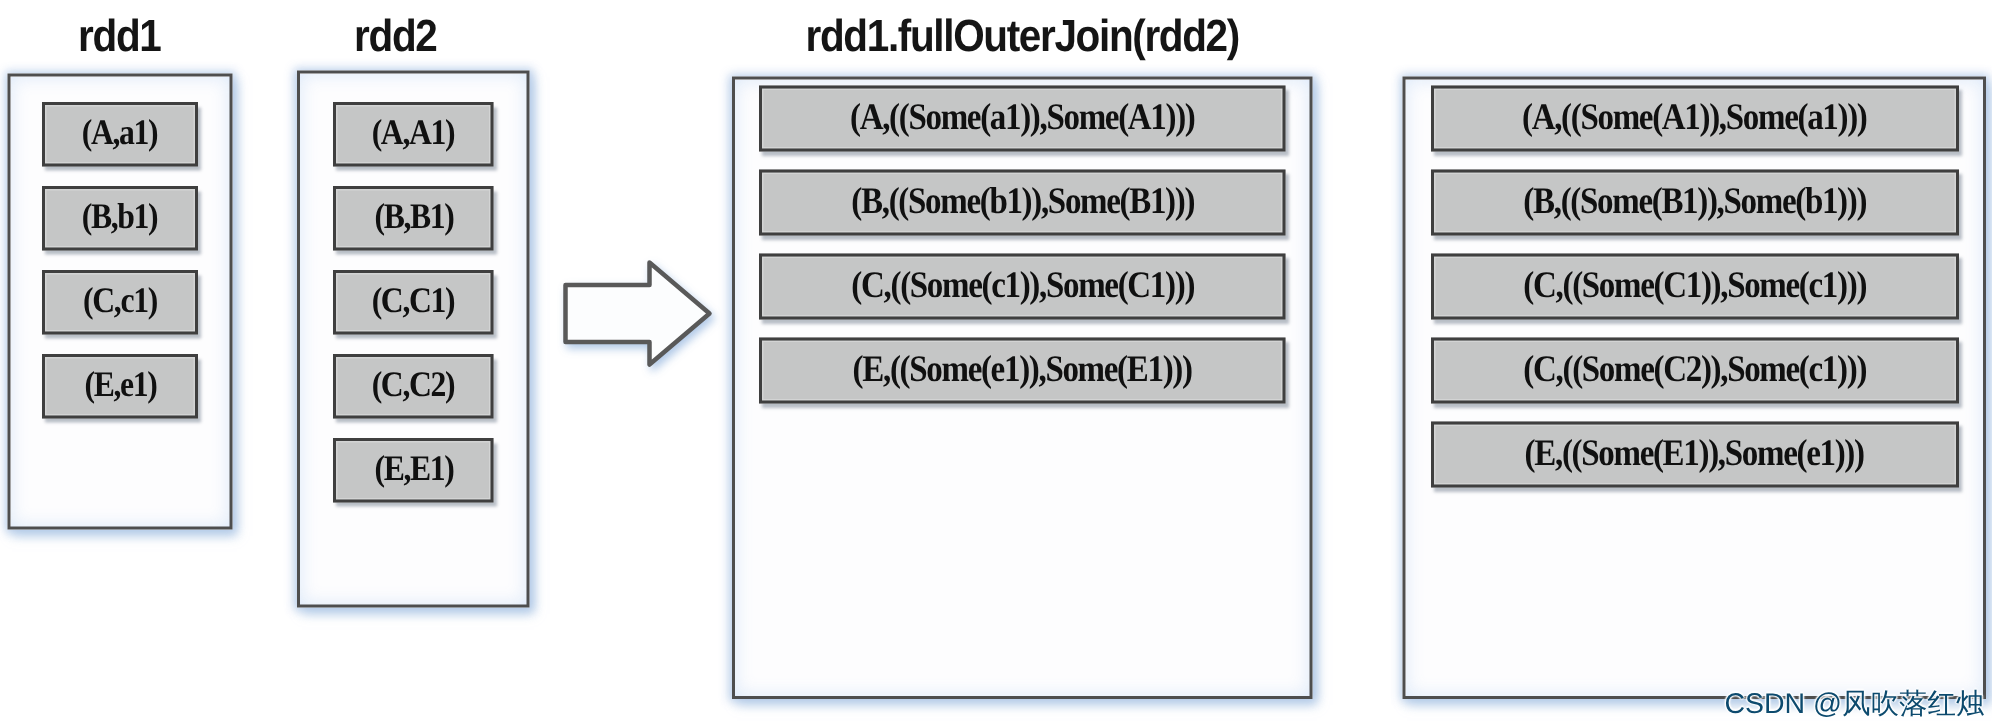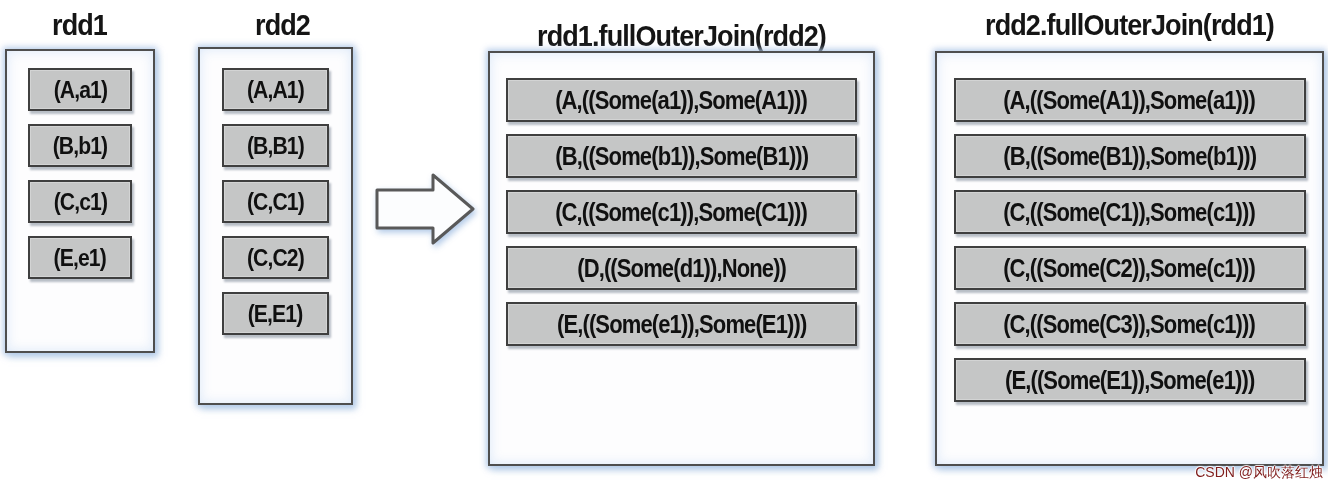--- a/index.html
+++ b/index.html
@@ -10,39 +10,39 @@
   .stage{position:absolute;inset:0;}
 
   
   .col-title{
     position:absolute;top:4px;height:42px;
     display:flex;align-items:center;justify-content:center;
     font-size:30px;font-weight:bold;color:#151515;
   }
   .col-title span{transform:scaleX(.9);transform-origin:center;letter-spacing:-1px;white-space:nowrap;}
   .t1{left:5px;width:150px;}
-  .t2{left:205px;width:155px;}
-  .t3{left:488px;width:387px;margin-top:11px;}
+  .t2{left:186px;width:155px;}
+  .t3{left:488px;width:387px;}
   .t4{left:935px;width:389px;}
 
   
   .panel{
     position:absolute;background:#fdfdfe;border:2px solid #4e4e4e;box-sizing:border-box;
     box-shadow:0 0 6px 2px rgba(176,200,232,.85),3px 4px 7px rgba(160,190,225,.65),
                inset 0 0 12px rgba(215,230,248,.9);
   }
   .p1{left:5px;top:49px;width:150px;height:304px;}
   .p2{left:198px;top:47px;width:155px;height:358px;}
   .p3{left:488px;top:51px;width:387px;height:415px;}
   .p4{left:935px;top:51px;width:389px;height:415px;}
 
-  .cells{display:flex;flex-direction:column;align-items:center;height:100%;box-sizing:border-box;}
+  .cells{display:flex;flex-direction:column;align-items:center;height:100%;box-sizing:border-box;font-family:Liberation Serif, serif;}
   .p1 .cells{padding-top:17px;gap:13px;}
   .p2 .cells{padding-top:19px;gap:13px;}
-  .p3 .cells,.p4 .cells{padding-top:25px;gap:12px;}
+  .p3 .cells,.p4 .cells{padding-top:4px;gap:12px;}
 
   
   .cell{
     background:#c5c6c6;border:2px solid #3f3f3f;box-sizing:border-box;flex:0 0 auto;
     display:flex;align-items:center;justify-content:center;
     font-weight:bold;color:#101010;
     box-shadow:2px 3px 2px rgba(80,95,115,.4),inset 0 0 0 1px rgba(255,255,255,.25);
   }
   .cell span{transform:scaleX(.88);transform-origin:center;white-space:nowrap;letter-spacing:-1px;}
   .p1 .cell{width:104px;height:43px;font-size:24px;}
@@ -51,40 +51,37 @@
   .p4 .cell{width:352px;height:44px;font-size:25px;}
 
   
   .arrow{
     position:absolute;left:374px;top:171px;width:102px;height:76px;
     filter:drop-shadow(2px 3px 3px rgba(168,195,228,.9));
   }
 
   
   .watermark{
-    position:absolute;right:5px;bottom:1px;font-size:14px;color:#7f1d1d;z-index:5;
+    position:absolute;right:5px;bottom:1px;font-size:19px;color:#0c4a6e;z-index:5;
     text-shadow:0 1px 1px #fff,1px 0 1px #fff,-1px 0 1px #fff,0 -1px 1px #fff;
   }
 </style>
 </head>
 <body>
 
 <div class="stage">
 
   <div class="col-title t1">
     <span>rdd1</span>
   </div>
   <div class="col-title t2">
     <span>rdd2</span>
   </div>
   <div class="col-title t3">
     <span>rdd1.fullOuterJoin(rdd2)</span>
-  </div>
-  <div class="col-title t4">
-    <span>rdd2.fullOuterJoin(rdd1)</span>
   </div>
 
   <div class="panel p1">
     <div class="cells">
         <div class="cell">
           <span>(A,a1)</span>
         </div>
         <div class="cell">
           <span>(B,b1)</span>
         </div>
@@ -120,45 +117,39 @@
         <div class="cell">
           <span>(A,((Some(a1)),Some(A1)))</span>
         </div>
         <div class="cell">
           <span>(B,((Some(b1)),Some(B1)))</span>
         </div>
         <div class="cell">
           <span>(C,((Some(c1)),Some(C1)))</span>
         </div>
         <div class="cell">
-          <span>(D,((Some(d1)),None))</span>
-        </div>
-        <div class="cell">
           <span>(E,((Some(e1)),Some(E1)))</span>
         </div>
       </div>
   </div>
   <div class="panel p4">
     <div class="cells">
         <div class="cell">
           <span>(A,((Some(A1)),Some(a1)))</span>
         </div>
         <div class="cell">
           <span>(B,((Some(B1)),Some(b1)))</span>
         </div>
         <div class="cell">
           <span>(C,((Some(C1)),Some(c1)))</span>
         </div>
         <div class="cell">
           <span>(C,((Some(C2)),Some(c1)))</span>
         </div>
         <div class="cell">
-          <span>(C,((Some(C3)),Some(c1)))</span>
-        </div>
-        <div class="cell">
           <span>(E,((Some(E1)),Some(e1)))</span>
         </div>
       </div>
   </div>
 
   <svg class="arrow" viewBox="0 0 102 76" xmlns="http://www.w3.org/2000/svg">
     <polygon points="3,19 59,19 59,4 99,38 59,72 59,57 3,57" fill="#fcfdfe" stroke="#595959" stroke-width="3" stroke-linejoin="round"></polygon>
   </svg>
 
   <div class="watermark">CSDN @风吹落红烛</div>

